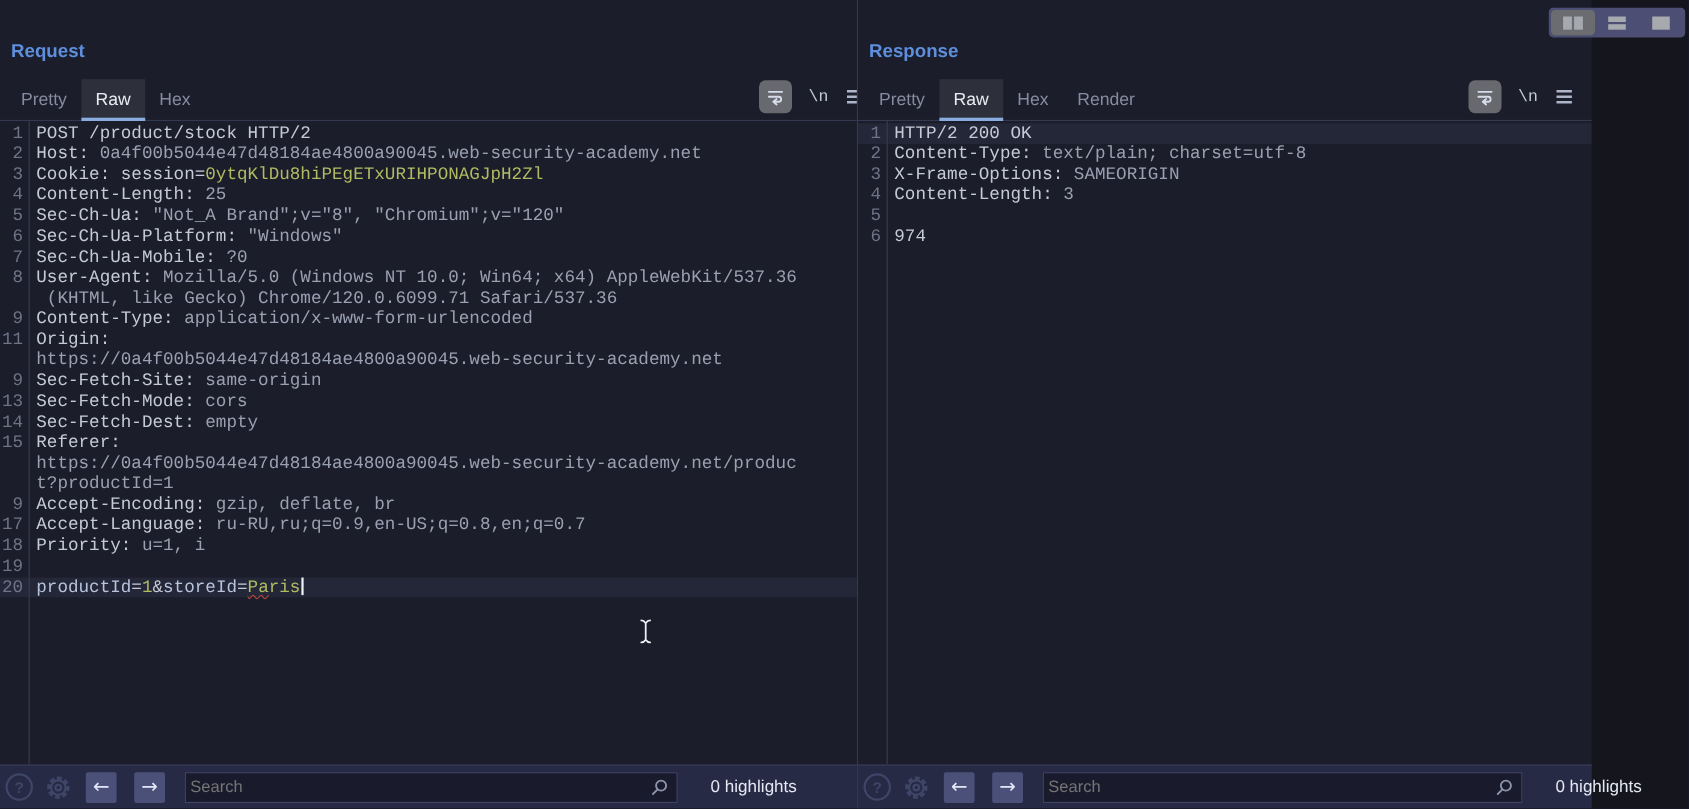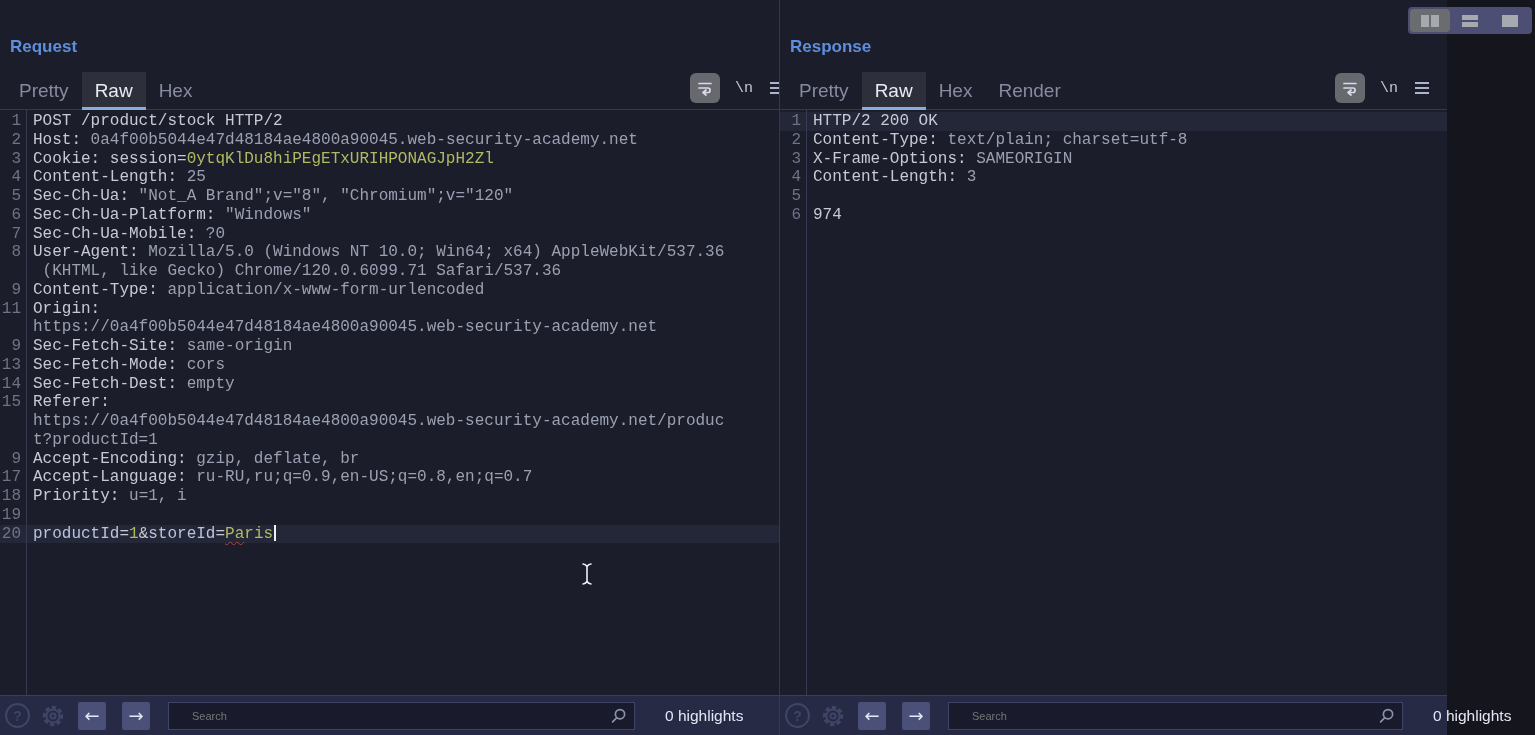--- a/index.html
+++ b/index.html
@@ -10,21 +10,21 @@
   }
   
   .panel{position:absolute;top:0;height:735px;background:#1b1d2a;display:flex;flex-direction:column;}
   #panel-request{left:0;width:803px;border-right:1px solid #343852;box-sizing:border-box;}
   #panel-response{left:779px;width:668px;border-left:1px solid #343852;box-sizing:border-box;}
 
   .panel-title{margin:37px 0 0 10px;font-size:17px;font-weight:bold;color:#5d8fdd;flex:0 0 auto;}
 
   .tabbar{display:flex;align-items:stretch;margin-top:15px;padding-left:6px;height:37px;flex:0 0 37px;
           border-bottom:1px solid #343850;position:relative;}
-  .tab{display:flex;align-items:center;padding:2px 13px 0 13px;font-size:19px;color:#868ba0;
+  .tab{display:flex;align-items:center;padding:2px 13px 0 13px;font-size:16px;color:#868ba0;
        border-bottom:3px solid transparent;margin-bottom:-1px;cursor:default;}
   .tab.selected{background:#2d303b;color:#e9ecf3;border-bottom-color:#8aade0;}
 
   .editor-tools{position:absolute;right:16px;top:1px;display:flex;align-items:center;gap:15px;}
   .wrap-btn{width:30px;height:30px;background:#68696f;border-radius:6px;display:flex;align-items:center;justify-content:center;}
   .nl-label{color:#c3cada;font-family:"Liberation Mono",monospace;font-size:15px;}
 
   
   .editor{flex:1 1 auto;overflow:hidden;padding-top:2px;position:relative;
           font-family:"Liberation Mono",monospace;font-size:16px;line-height:18.75px;}
@@ -43,22 +43,22 @@
   
   .bottombar{height:39px;flex:0 0 39px;background:#262a45;border-top:1px solid #3a3e5a;
              display:flex;align-items:center;padding-left:5px;box-sizing:content-box;}
   .help-icon{width:21px;height:21px;border:2.5px solid #3e4566;border-radius:50%;color:#3e4566;
              font-weight:bold;font-size:14px;display:flex;align-items:center;justify-content:center;margin-right:9px;flex:0 0 auto;}
   .gear-icon{margin-right:11px;display:flex;flex:0 0 auto;}
   .nav-btn{width:28px;height:28px;background:#4b5078;border-radius:2px;color:#e1e6f8;font-size:18px;
            display:flex;align-items:center;justify-content:center;margin-right:16px;flex:0 0 auto;
            font-family:"DejaVu Sans",sans-serif;}
   .search-wrap{position:relative;margin-left:2px;flex:0 0 auto;}
-  .search-input{height:26px;background:#191b2c;border:1px solid #3e4466;color:#dfe3f0;font-size:11px;
-                padding:0 34px 0 23px;outline:none;font-family:"Liberation Sans",sans-serif;}
+  .search-input{height:26px;background:#191b2c;border:1px solid #3e4466;color:#dfe3f0;font-size:15px;
+                padding:0 34px 0 4px;outline:none;font-family:"Liberation Sans",sans-serif;}
   #panel-request .search-input{width:408px;}
   #panel-response .search-input{width:396px;}
   .mag-icon{position:absolute;right:8px;top:5px;display:flex;}
   .hl-count{color:#e4e8f4;font-size:15.5px;margin-left:30px;white-space:nowrap;}
 
   
   .layout-switcher{position:absolute;top:7px;right:3px;background:#4c4f73;border-radius:4px;display:flex;padding:2px;z-index:5;}
   .ls-btn{width:40px;height:23px;display:flex;align-items:center;justify-content:center;gap:2px;border-radius:4px;}
   .ls-btn.selected{background:#6b6c70;}
   .ls-rect{background:#a6a9ae;}

